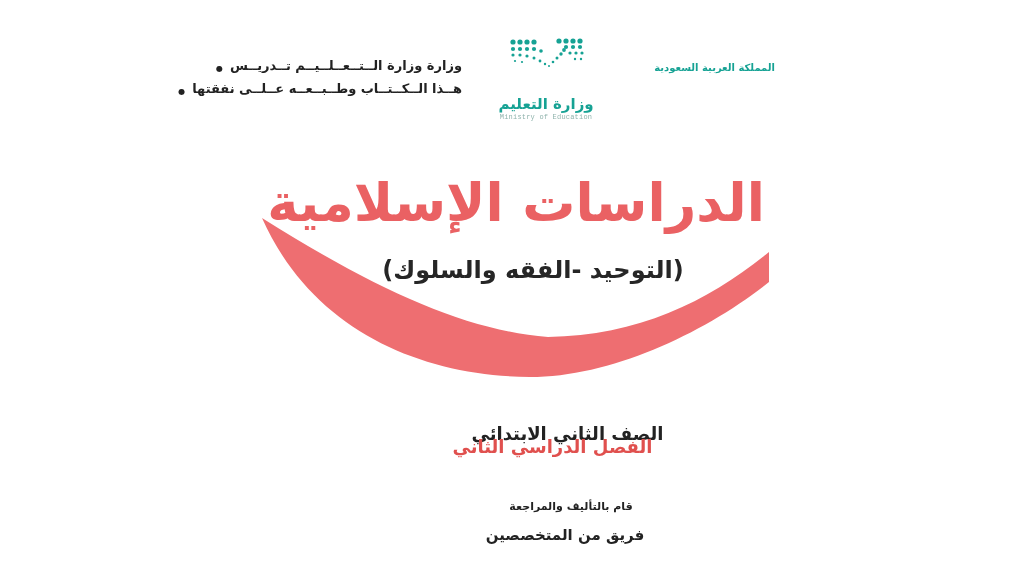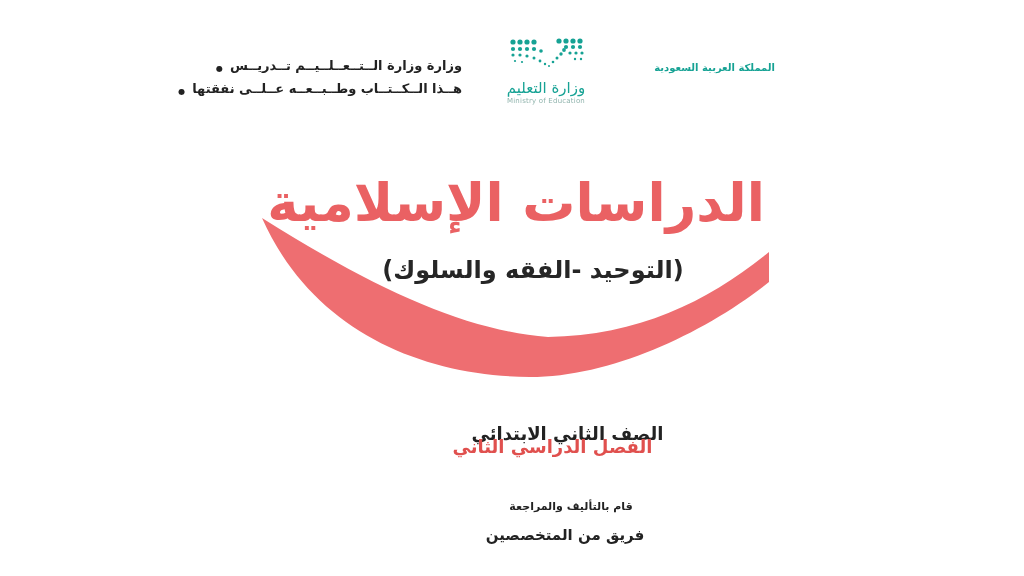--- a/index.html
+++ b/index.html
@@ -21,22 +21,22 @@
   
   .decree{
     top:54px;right:562px;text-align:right;direction:rtl;color:var(--ink);
     font-weight:bold;font-size:13px;line-height:23px;white-space:nowrap;
   }
   .decree-line{display:flex;align-items:center;gap:7px;justify-content:flex-start;}
   .bullet{font-size:8px;line-height:1;color:var(--ink);transform:translateY(3px);}
   
   .brand{top:36px;left:498px;width:96px;text-align:center;}
   .brand svg{display:block;margin:0 auto;}
-  .brand-ar{color:var(--teal);font-weight:normal;font-size:15px;line-height:17px;margin-top:4px;direction:rtl;}
-  .brand-en{color:var(--teal-muted);font-size:7px;line-height:9px;letter-spacing:.2px;}
+  .brand-ar{color:var(--teal);font-weight:bold;font-size:15px;line-height:17px;margin-top:20px;direction:rtl;}
+  .brand-en{color:var(--teal-muted);font-size:7px;line-height:9px;letter-spacing:.2px;font-family:Liberation Mono, monospace;}
   
   .kingdom{
     top:62px;right:249px;direction:rtl;color:var(--teal);
     font-weight:bold;font-size:10px;white-space:nowrap;
   }
   
   .title{
     top:158px;left:0;width:1024px;text-align:center;direction:rtl;
     color:var(--red-title);font-weight:bold;font-size:53px;line-height:90px;
     transform:translateX(4px);white-space:nowrap;

